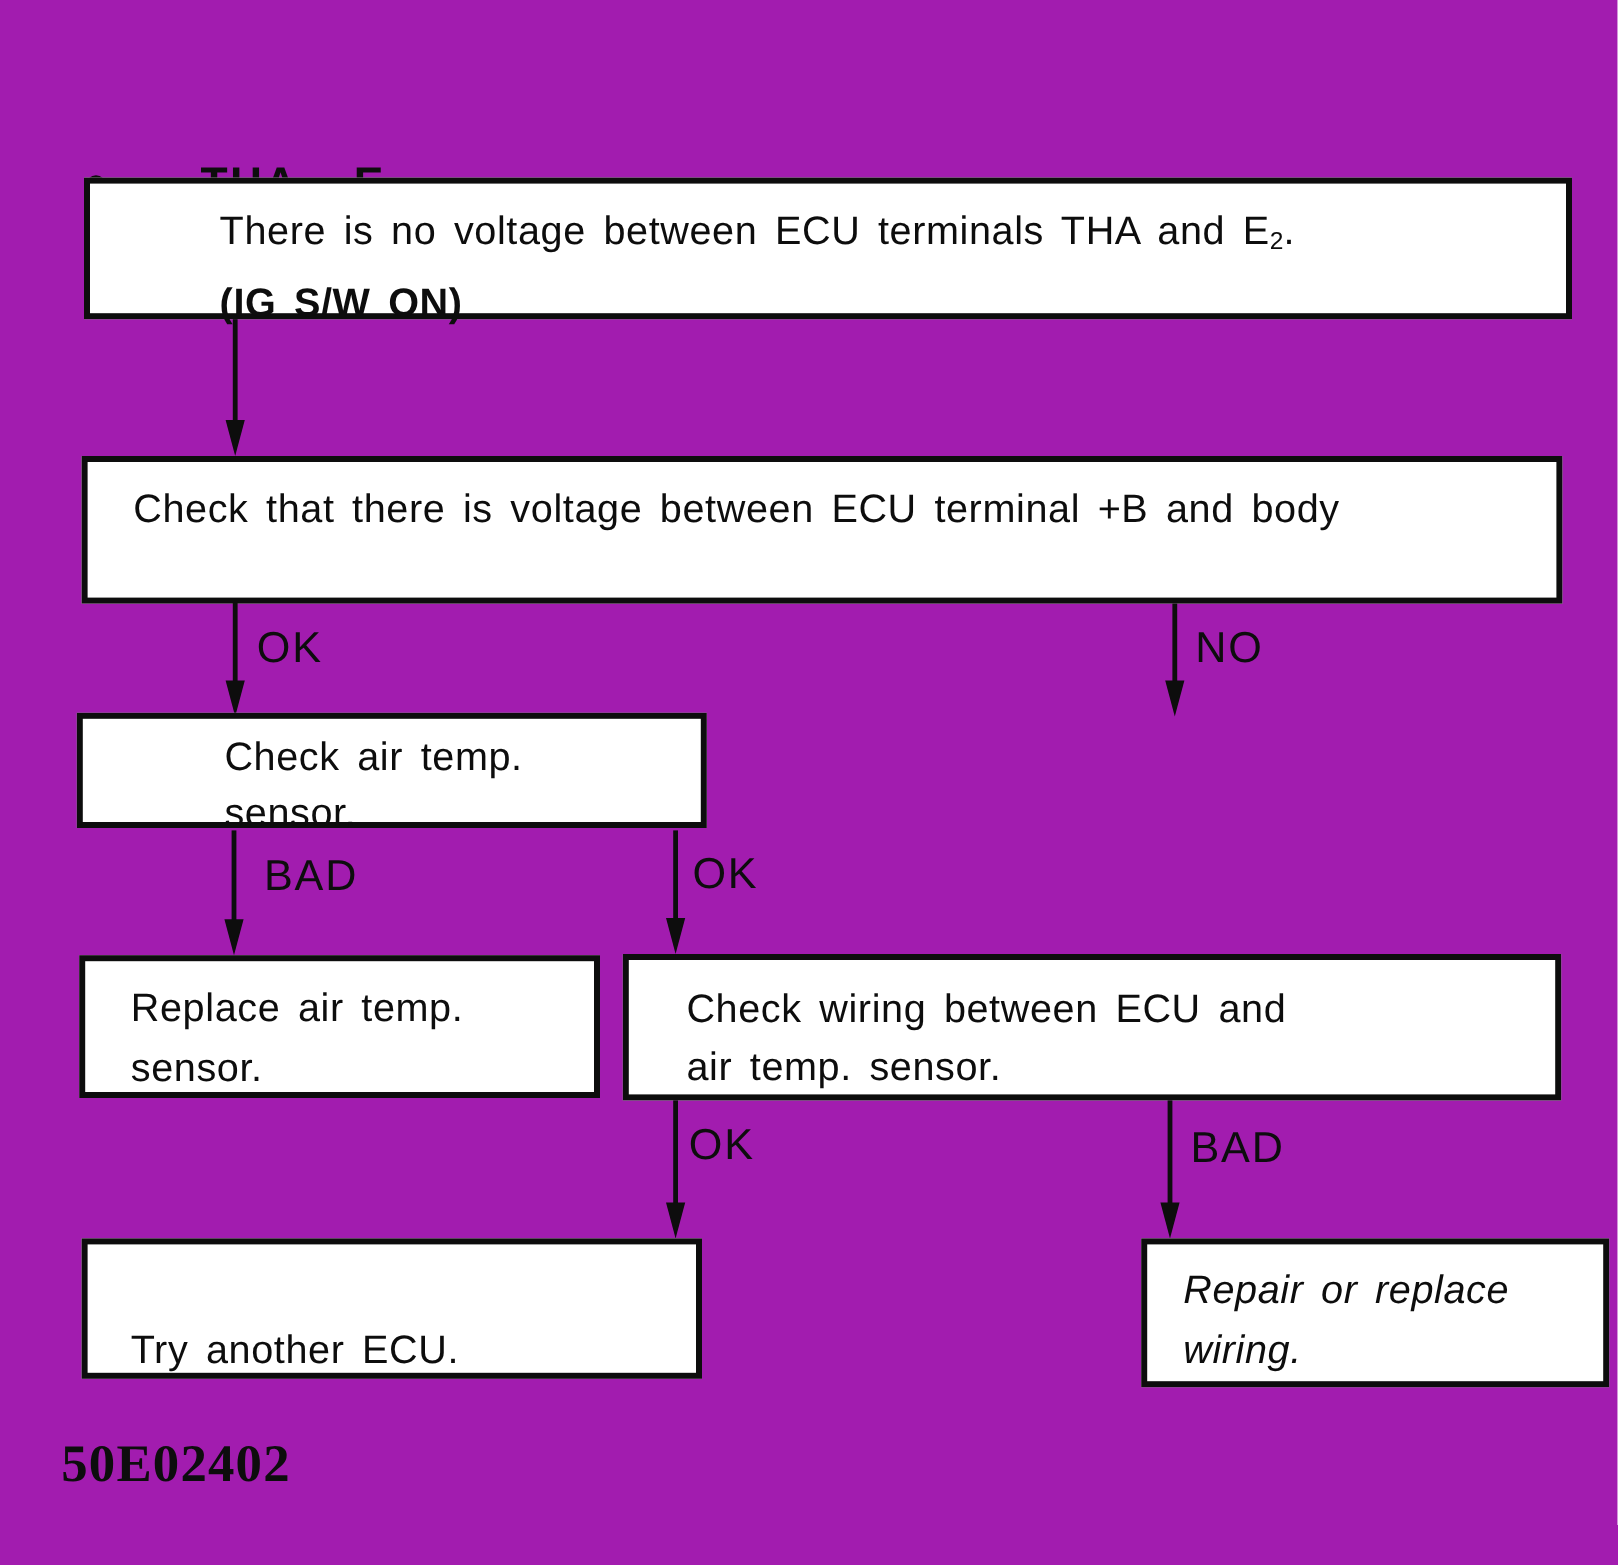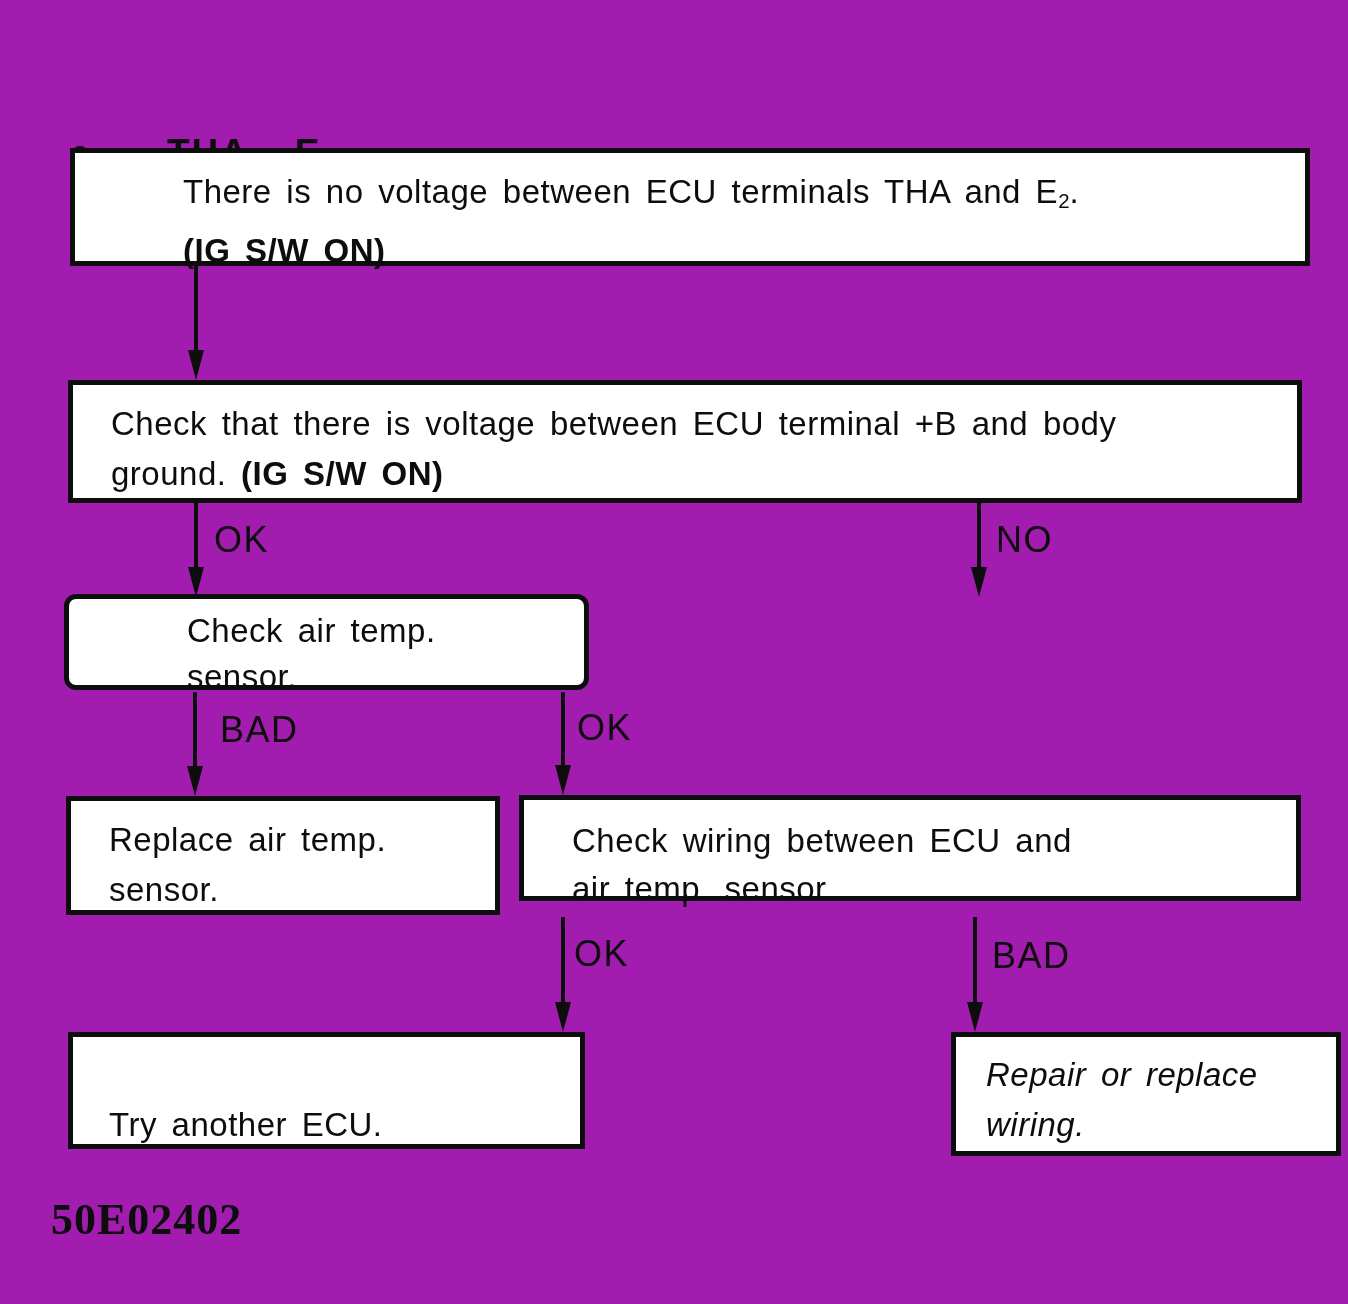--- a/index.html
+++ b/index.html
@@ -33,24 +33,24 @@
     font-size:33px;
     letter-spacing:0.5px;
     word-spacing:5px;
     color:#0d0d0d;
   }
   .tline { white-space:nowrap; }
   .bold { font-weight:700; }
 
   #b1 { left:70px;  top:148px;  width:1240px; height:118px; padding:14px 20px 0 108px; line-height:50px; }
   #b2 { left:68px;  top:380px;  width:1234px; height:123px; padding:14px 4px 0 38px;  line-height:50px; }
-  #b3 { left:64px;  top:594px;  width:525px;  height:96px;  padding:9px 10px 0 118px;  line-height:46px;border-radius:12px; }
+  #b3 { left:64px;  top:594px;  width:525px;  height:96px;  padding:9px 10px 0 118px;  line-height:46px; }
   #b4 { left:912px; top:600px;  width:392px;  height:102px; display:flex; align-items:center; padding-left:30px; }
   #b5 { left:66px;  top:796px;  width:434px;  height:119px; padding:14px 10px 0 38px;  line-height:50px; }
-  #b6 { left:519px; top:795px;  width:782px;  height:106px; padding:17px 10px 12px 48px;  line-height:48px; }
+  #b6 { left:519px; top:795px;  width:782px;  height:122px; padding:17px 10px 12px 48px;  line-height:48px; }
   #b7 { left:68px;  top:1032px; width:517px;  height:117px; display:flex; align-items:flex-end; padding-left:36px; }
   #b8 { left:951px; top:1032px; width:390px;  height:124px; padding:13px 10px 0 30px;  line-height:50px;font-style:italic; }
 
   .vline { position:absolute; width:4px; background:#0d0d0d; }
   .ahead {
     position:absolute; width:0; height:0;
     border-left:8px solid transparent;
     border-right:8px solid transparent;
     border-top:30px solid #0d0d0d;
   }
@@ -80,21 +80,20 @@
   <div class="box" id="b1">
     <div class="tline"><span>There is no voltage between ECU terminals THA and E</span><span class="sub">2</span><span>.</span></div>
     <div class="tline bold">(IG S/W ON)</div>
   </div>
 
   <div class="vline" style="left:194px;top:266px;height:88px"></div>
   <div class="ahead" style="left:188px;top:350px"></div>
 
   <div class="box" id="b2">
     <div class="tline">Check that there is voltage between ECU terminal +B and body</div>
-    <div class="tline"><span>ground. </span><span class="bold">(IG S/W ON)</span></div>
   </div>
 
   <div class="vline" style="left:194px;top:502px;height:69px"></div>
   <div class="ahead" style="left:188px;top:567px"></div>
   <span class="edge-label" style="left:214px;top:520px">OK</span>
 
   <div class="vline" style="left:977px;top:503px;height:68px"></div>
   <div class="ahead" style="left:971px;top:567px"></div>
   <span class="edge-label" style="left:996px;top:520px">NO</span>
 

